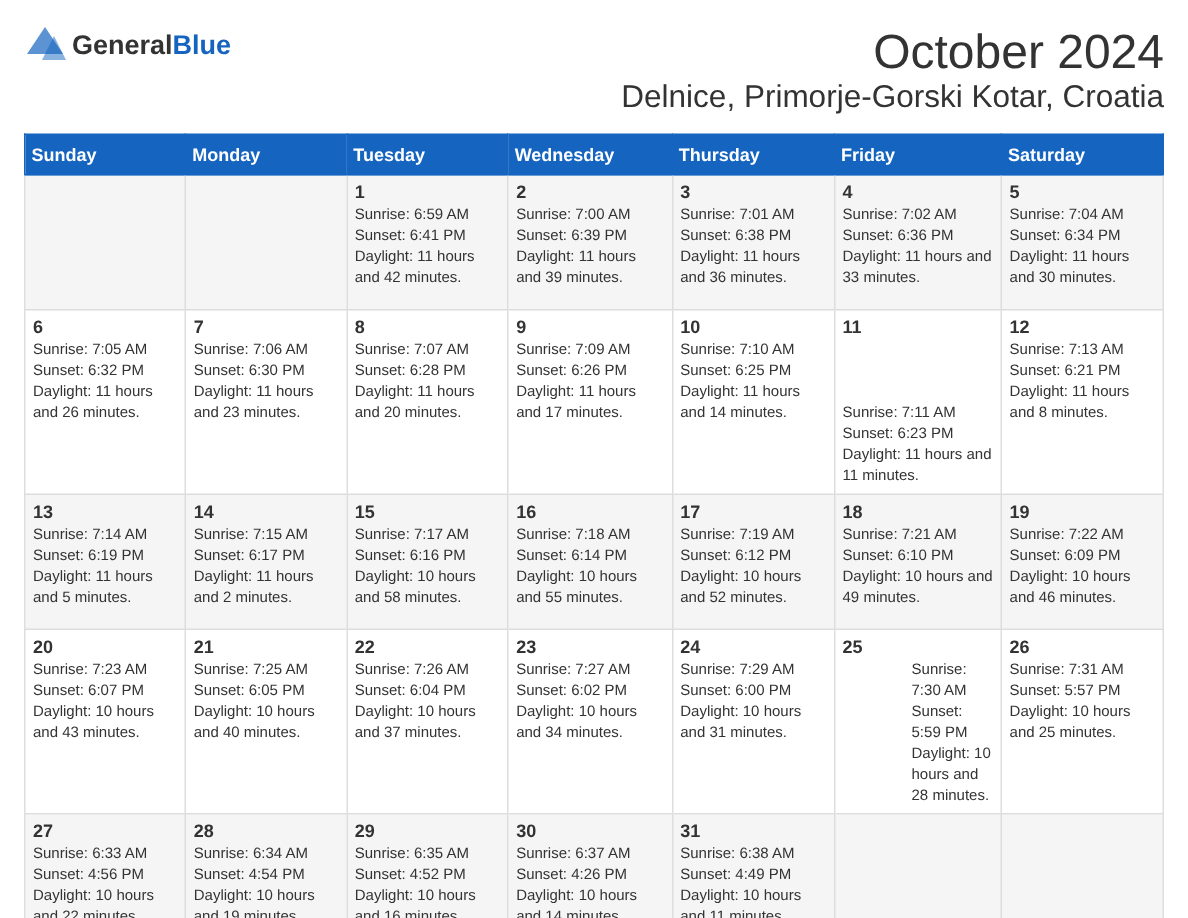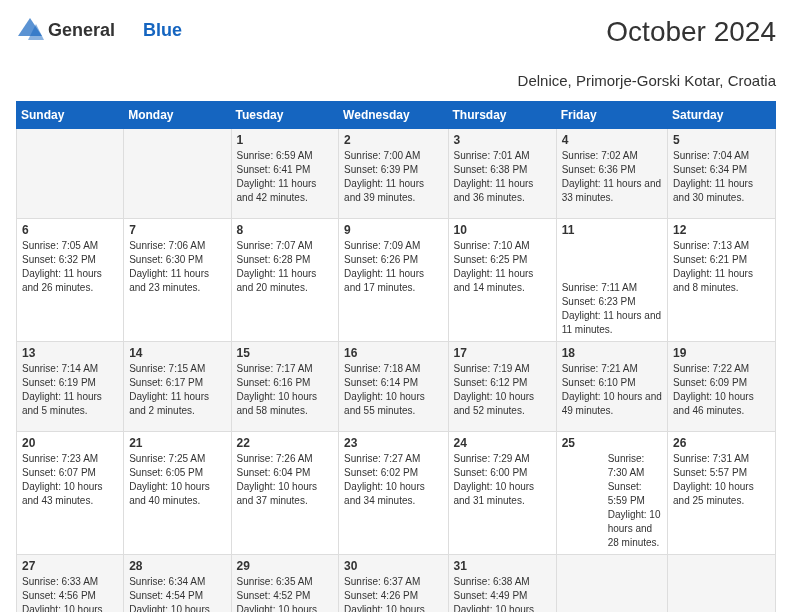--- a/index.html
+++ b/index.html
@@ -23,38 +23,36 @@
     }
     .logo-text-general {
       font-size: 18px;
       font-weight: bold;
       color: #333;
     }
     .logo-text-blue {
       font-size: 18px;
       font-weight: bold;
       color: #1565c0;
-      padding-left: 28px;
     }
     .logo-icon {
       width: 28px;
       height: 28px;
     }
     .title-block {
       text-align: right;
     }
     .month-title {
-      font-size: 28px;
+      font-size: 32px;
       font-weight: normal;
       color: #333;
     }
     .location-title {
-      font-size: 15px;
+      font-size: 21px;
       color: #333;
-      margin-top: 24px;
     }
     table {
       width: 100%;
       border-collapse: collapse;
       border: 1px solid #0369a1;
     }
     thead tr th {
       background: #1565c0;
       color: #fff;
       font-size: 12px;

